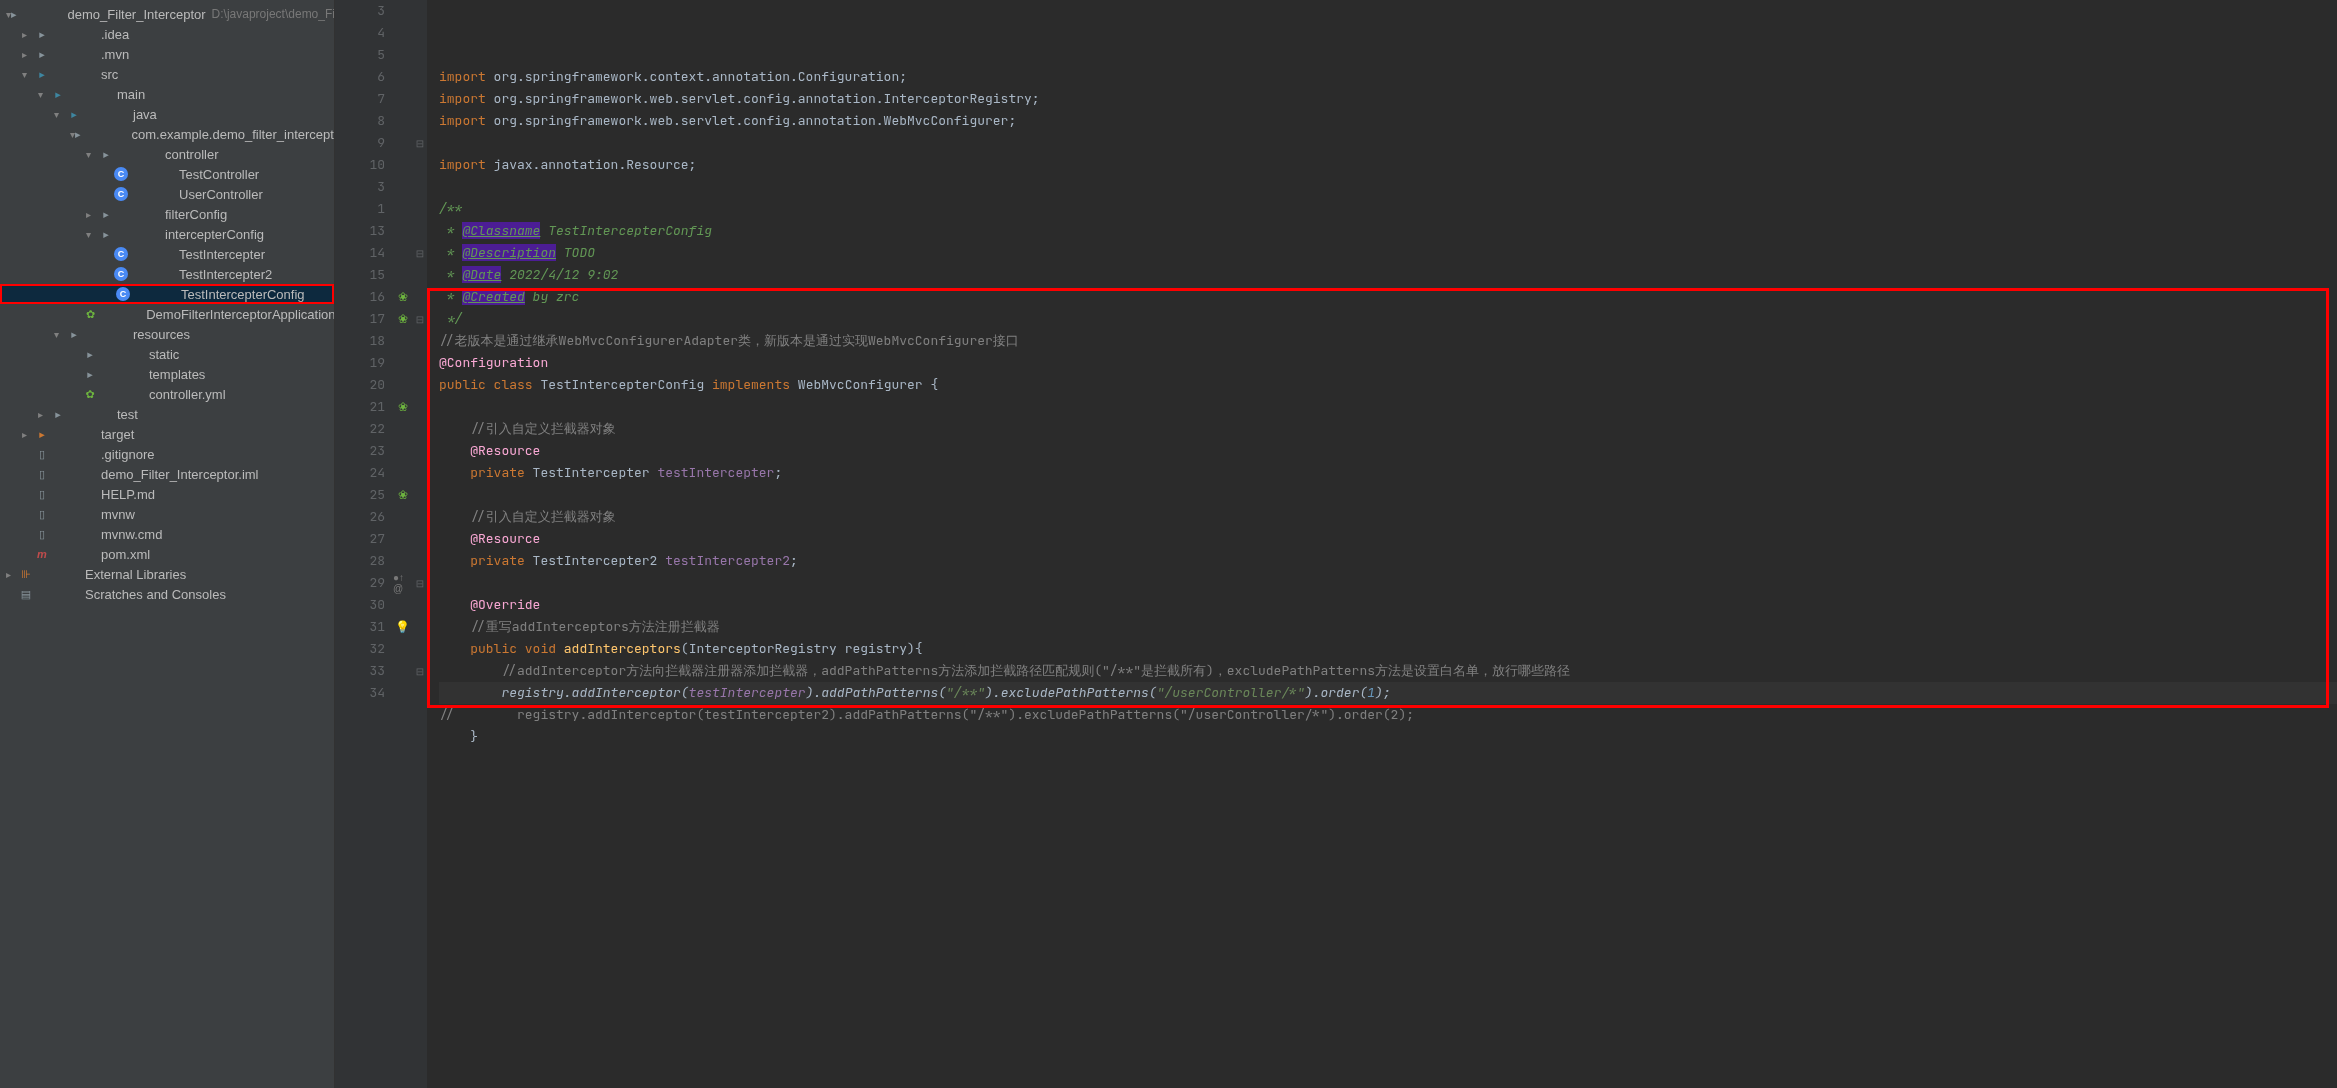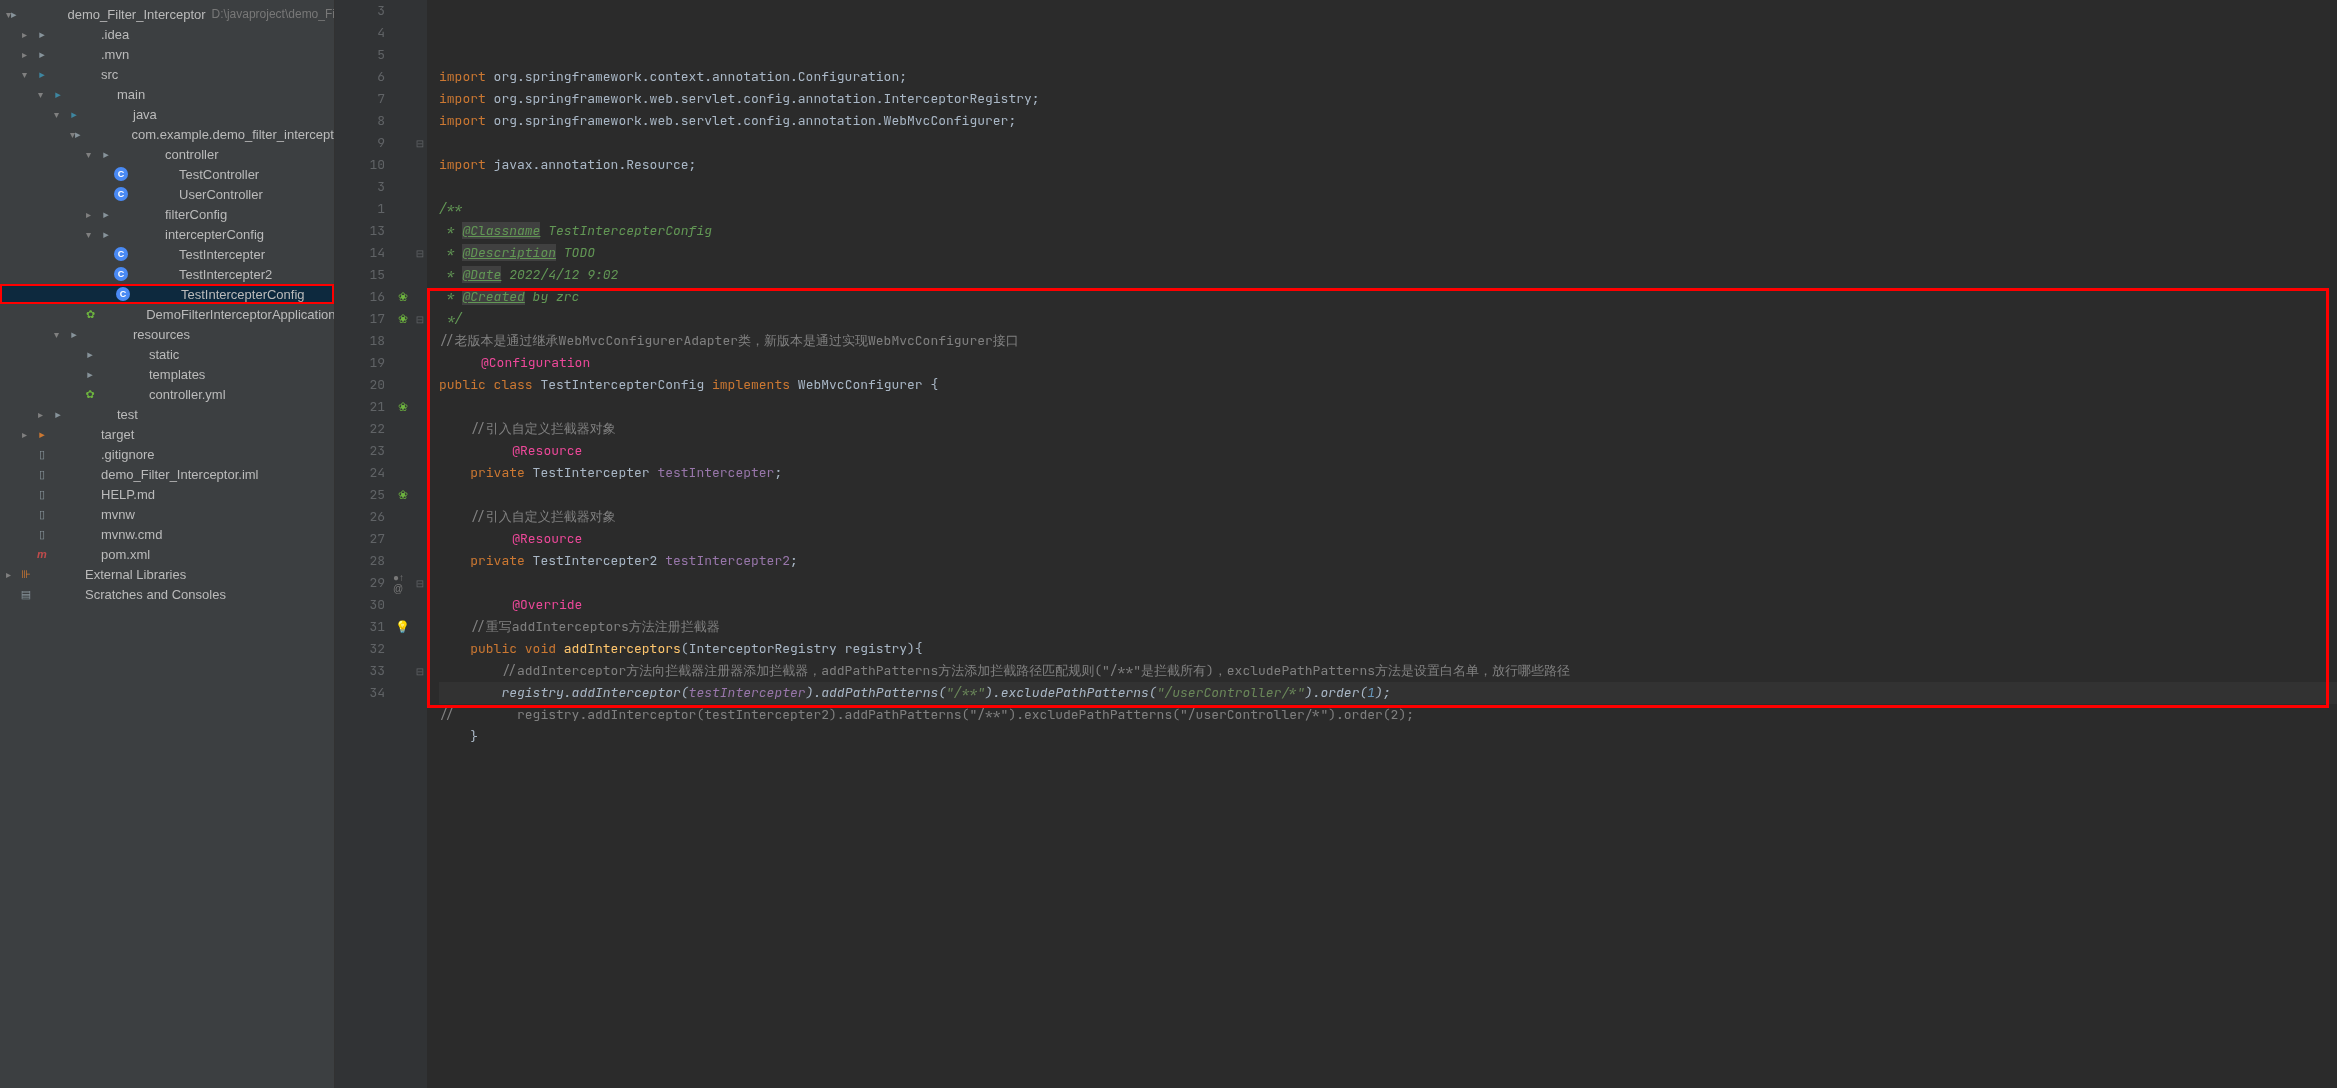--- a/index.html
+++ b/index.html
@@ -45,22 +45,22 @@
     .gutter-icon { height: 22px; display: flex; align-items: center; justify-content: center; font-size: 12px; }
     .spring-leaf { color: #6db33f; }
     .bulb { color: #f0a732; }
     .impl-marker { color: #787878; font-size: 10px; }
     .code { flex: 1; font-family: 'JetBrains Mono', 'Consolas', monospace; font-size: 13px; line-height: 22px; padding-left: 12px; white-space: pre; position: relative; }
     .code-line { height: 22px; }
     .kw { color: #cc7832; }
     .str { color: #6a8759; }
     .comment { color: #808080; }
     .comment-doc { color: #629755; font-style: italic; }
-    .doc-tag { color: #629755; font-style: italic; text-decoration: underline; background: #404040; }
-    .annotation { color: #ec4899; margin-left: 42px; }
+    .doc-tag { color: #629755; font-style: italic; text-decoration: underline; background: #4c1d95; }
+    .annotation { color: #f9a8d4; }
     .type { color: #a9b7c6; }
     .method { color: #ffc66d; }
     .field { color: #9876aa; }
     .num { color: #6897bb; }
     .highlight-box { position: absolute; border: 3px solid #ff0000; top: 288px; left: 0; right: 8px; height: 420px; pointer-events: none; }
     .cursor-line { background: #323232; font-style: italic; }
     
     .fold-col { width: 14px; background: #313335; font-size: 10px; color: #606366; }
     .fold-mark { height: 22px; display: flex; align-items: center; justify-content: center; }
   </style>

